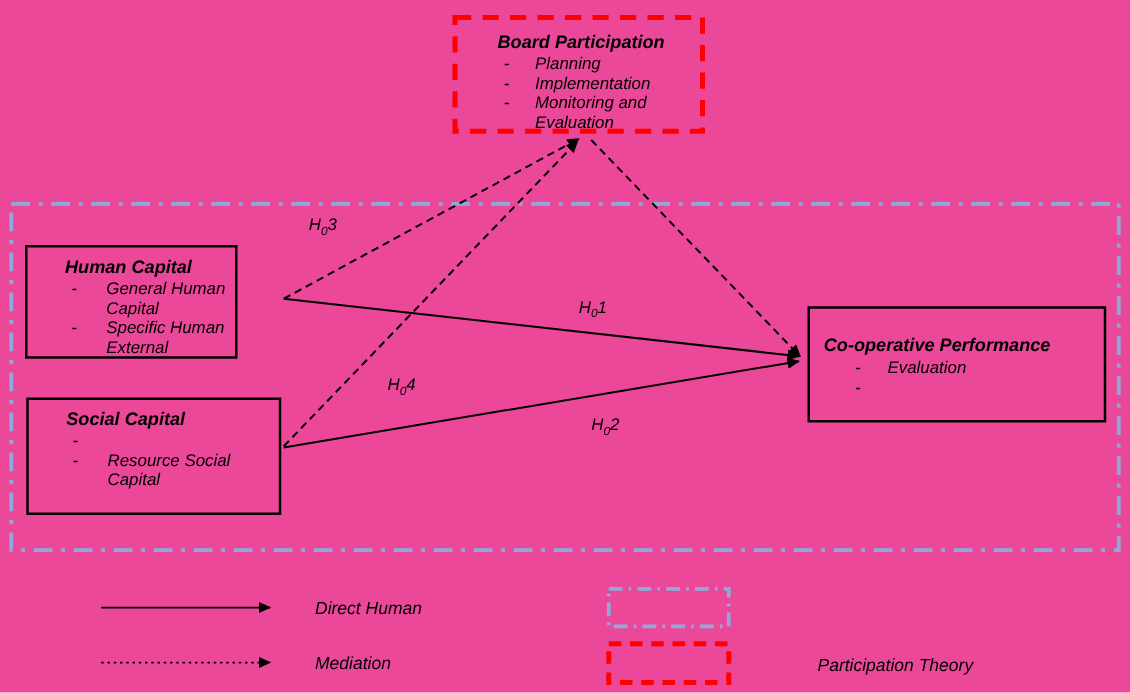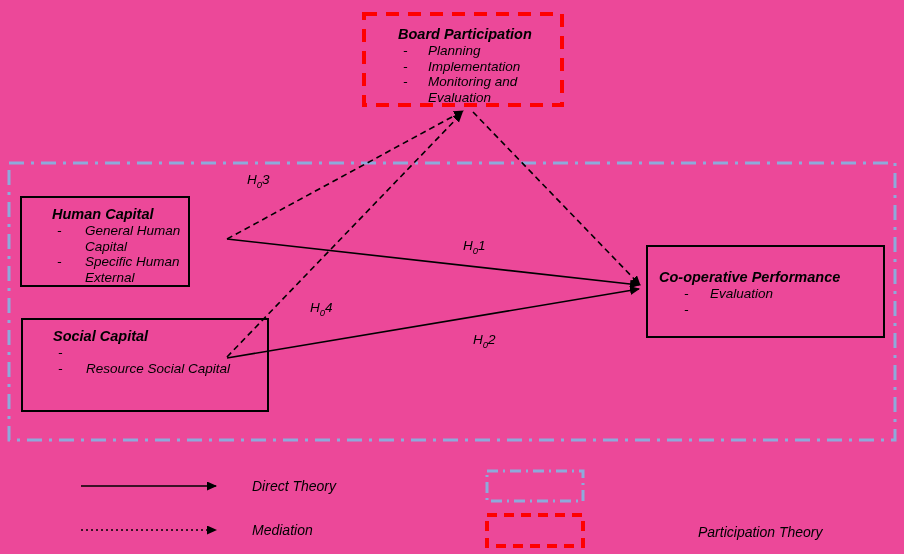--- a/index.html
+++ b/index.html
@@ -28,21 +28,21 @@
   .board{left:364px;top:14px;width:198px;height:91px;padding:12px 6px 0 34px;}
   .board .box-items{padding-left:5px;}
   .board .dash{width:25px;}
 
   
   .human{left:20px;top:196px;width:170px;height:91px;padding:8px 6px 0 30px;}
   .human .box-items{padding-left:5px;}
   .human .dash{width:28px;}
 
   
-  .social{left:21px;top:318px;width:248px;height:94px;padding:8px 6px 0 30px;}
+  .social{left:21px;top:318px;width:204px;height:94px;padding:8px 6px 0 30px;}
   .social .box-items{padding-left:5px;}
   .social .dash{width:28px;}
 
   
   .coop{left:646px;top:245px;width:239px;height:93px;padding:22px 6px 0 11px;}
   .coop .box-items{padding-left:25px;}
   .coop .dash{width:26px;}
 </style>
 </head>
 <body>
@@ -137,17 +137,17 @@
   <div class="hyp" style="left:448px;top:238px;margin-left:15px;">
     <span>H</span><sub>0</sub><span>1</span>
   </div>
   <div class="hyp" style="left:294px;top:300px;margin-left:16px;">
     <span>H</span><sub>0</sub><span>4</span>
   </div>
   <div class="hyp" style="left:473px;top:332px;">
     <span>H</span><sub>0</sub><span>2</span>
   </div>
 
-  <div class="lgl" style="left:252px;top:478px;">Direct Theory</div>
+  <div class="lgl" style="left:252px;top:478px;">Direct Human</div>
   <div class="lgl" style="left:252px;top:522px;">Mediation</div>
-  <div class="lgl" style="left:654px;top:524px;margin-left:44px;">Participation Theory</div>
+  <div class="lgl" style="left:654px;top:524px;">Participation Theory</div>
 
 </div>
 
 </body></html>

